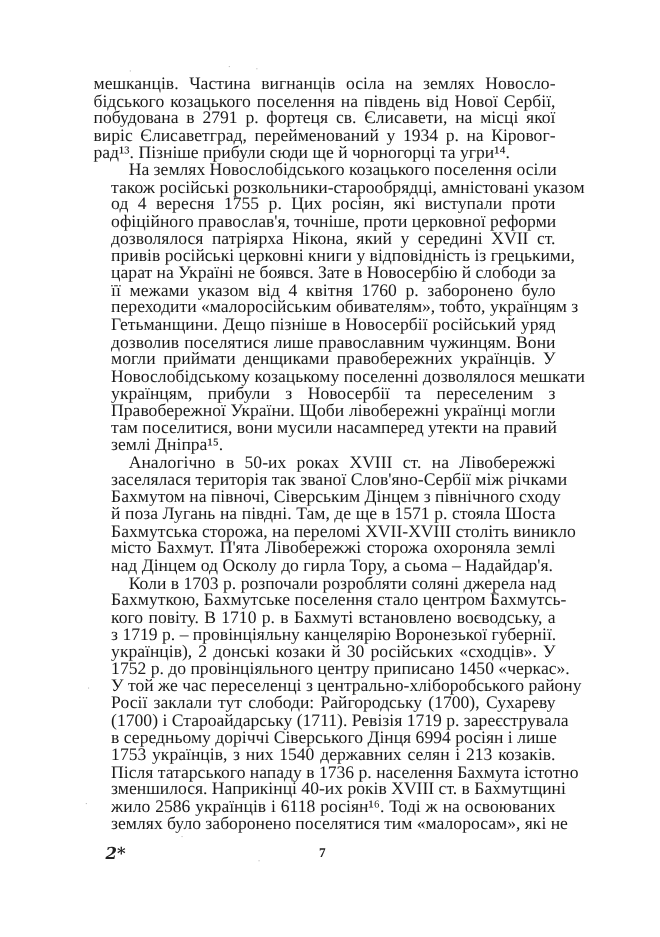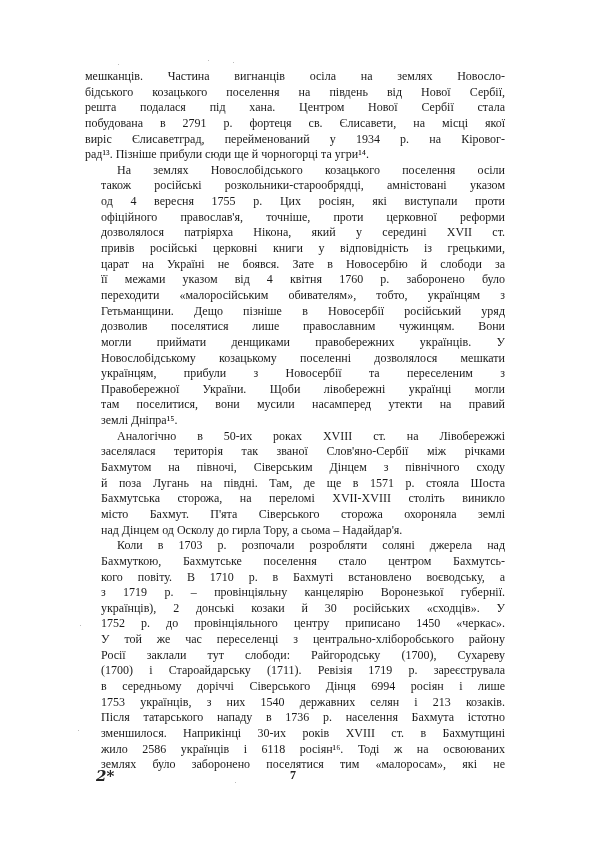--- a/index.html
+++ b/index.html
@@ -12,21 +12,21 @@
     color: #1a1a1a;
   }
   .page {
     position: absolute;
     left: 85px;
     top: 69px;
     width: 420px;
   }
   .para {
     margin: 0;
-    font-size: 12px;
+    font-size: 16px;
     line-height: 15.65px;
     text-align: justify;
     text-align-last: left;
     -webkit-font-smoothing: none;
   }
   .para.indent { text-indent: 16px; }
   .line {
     display: block;
     text-align: justify;
     text-align-last: justify;
@@ -58,21 +58,20 @@
   .speck { position: absolute; width: 1px; height: 1px; background: #bbb; }
 </style>
 </head>
 <body>
 
 <div class="page">
 
   <div class="para">
     <span class="line">мешканців. Частина вигнанців осіла на землях Новосло-</span>
     <span class="line">бідського козацького поселення на південь від Нової Сербії,</span>
-    <span class="line">решта подалася під хана. Центром Нової Сербії стала</span>
     <span class="line">побудована в 2791 р. фортеця св. Єлисавети, на місці якої</span>
     <span class="line">виріс Єлисаветград, перейменований у 1934 р. на Кіровог-</span>
     <span class="line last">рад¹³. Пізніше прибули сюди ще й чорногорці та угри¹⁴.</span>
   </div>
 
   <div class="para indent">
     <span class="line" style="padding-left:16px">На землях Новослобідського козацького поселення осіли</span>
     <span class="line">також російські розкольники-старообрядці, амністовані указом</span>
     <span class="line">од 4 вересня 1755 р. Цих росіян, які виступали проти</span>
     <span class="line">офіційного православ'я, точніше, проти церковної реформи</span>
@@ -90,38 +89,38 @@
     <span class="line">там поселитися, вони мусили насамперед утекти на правий</span>
     <span class="line last">землі Дніпра¹⁵.</span>
   </div>
 
   <div class="para indent">
     <span class="line" style="padding-left:16px">Аналогічно в 50-их роках XVIII ст. на Лівобережжі</span>
     <span class="line">заселялася територія так званої Слов'яно-Сербії між річками</span>
     <span class="line">Бахмутом на півночі, Сіверським Дінцем з північного сходу</span>
     <span class="line">й поза Лугань на півдні. Там, де ще в 1571 р. стояла Шоста</span>
     <span class="line">Бахмутська сторожа, на переломі XVII-XVIII століть виникло</span>
-    <span class="line">місто Бахмут. П'ята Сіверського сторожа охороняла землі</span>
+    <span class="line">місто Бахмут. П'ята Лівобережжі сторожа охороняла землі</span>
     <span class="line last">над Дінцем од Осколу до гирла Тору, а сьома – Надайдар'я.</span>
   </div>
 
   <div class="para indent">
     <span class="line" style="padding-left:16px">Коли в 1703 р. розпочали розробляти соляні джерела над</span>
     <span class="line">Бахмуткою, Бахмутське поселення стало центром Бахмутсь-</span>
     <span class="line">кого повіту. В 1710 р. в Бахмуті встановлено воєводську, а</span>
     <span class="line">з 1719 р. – провінціяльну канцелярію Воронезької губернії.</span>
     <span class="line">українців), 2 донські козаки й 30 російських «сходців». У</span>
     <span class="line">1752 р. до провінціяльного центру приписано 1450 «черкас».</span>
     <span class="line">У той же час переселенці з центрально-хліборобського району</span>
     <span class="line">Росії заклали тут слободи: Райгородську (1700), Сухареву</span>
     <span class="line">(1700) і Староайдарську (1711). Ревізія 1719 р. зареєструвала</span>
     <span class="line">в середньому доріччі Сіверського Дінця 6994 росіян і лише</span>
     <span class="line">1753 українців, з них 1540 державних селян і 213 козаків.</span>
     <span class="line">Після татарського нападу в 1736 р. населення Бахмута істотно</span>
-    <span class="line">зменшилося. Наприкінці 30-их років XVIII ст. в Бахмутщині</span>
+    <span class="line">зменшилося. Наприкінці 40-их років XVIII ст. в Бахмутщині</span>
     <span class="line">жило 2586 українців і 6118 росіян¹⁶. Тоді ж на освоюваних</span>
     <span class="line">землях було заборонено поселятися тим «малоросам», які не</span>
   </div>
 </div>
 
 <div class="footer">
   <span class="signature">2*</span>
   <span class="page-number">7</span>
 </div>
 

